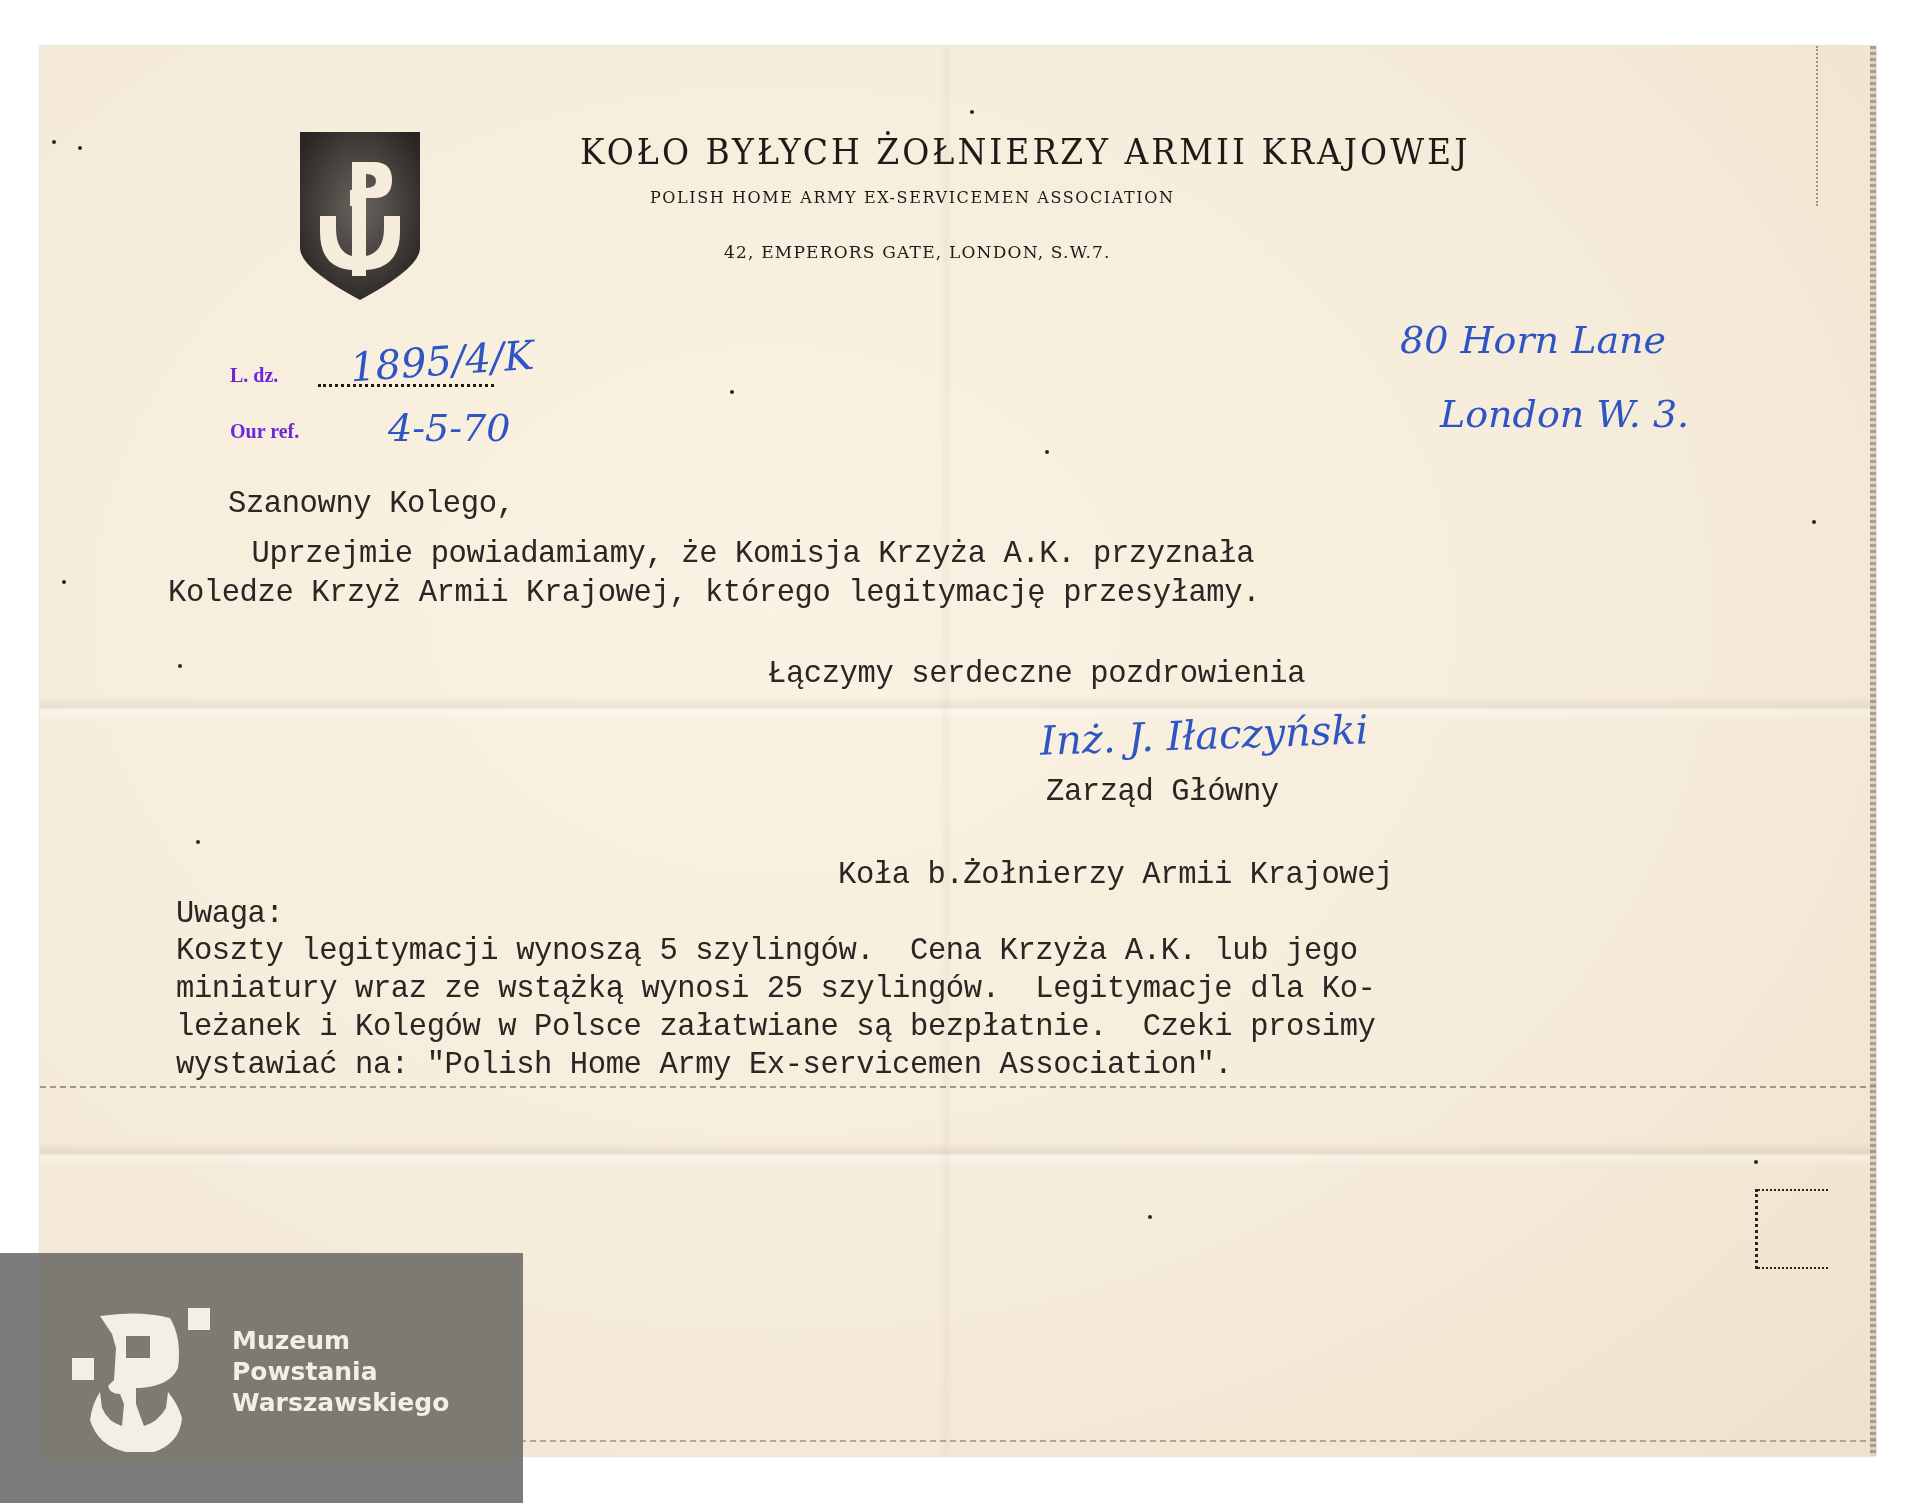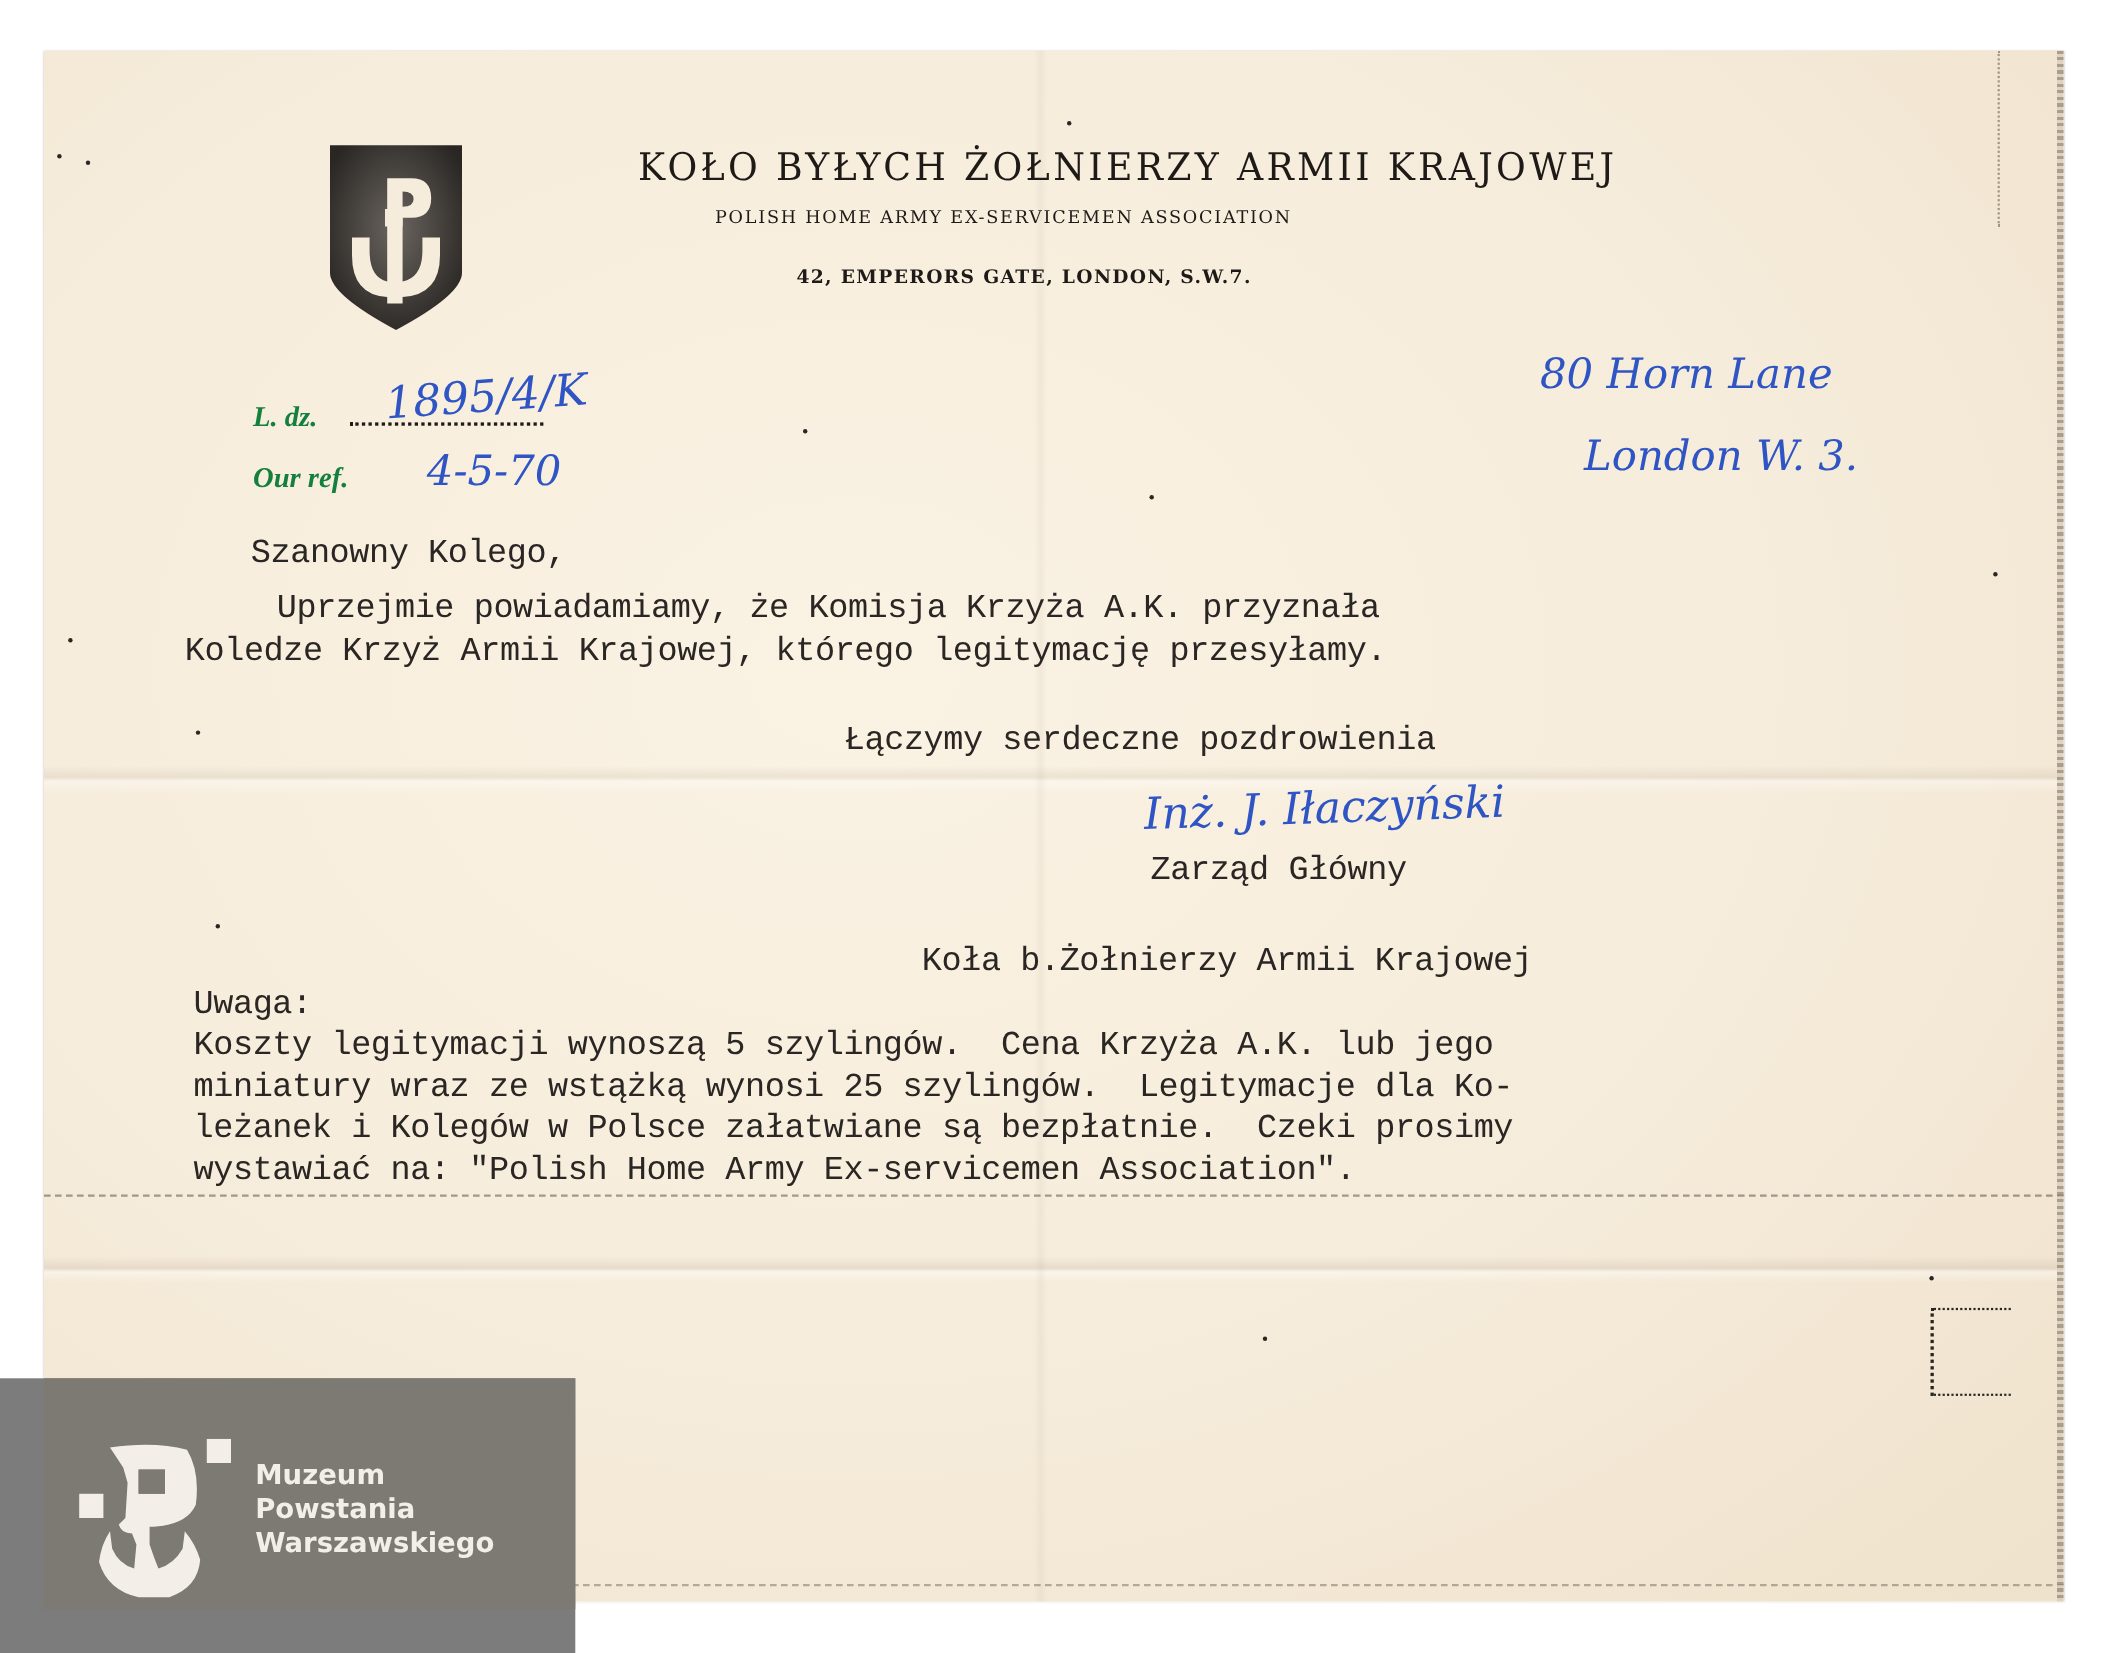--- a/index.html
+++ b/index.html
@@ -54,27 +54,27 @@
       transform: scaleY(1.05);
     }
     .lh-line2 {
       position: absolute; left: 650px; top: 188px;
       font-family: "DejaVu Serif", "Liberation Serif", serif;
       font-size: 16px; letter-spacing: 1.6px; color: #1e1a17; white-space: nowrap;
     }
     .lh-line3 {
       position: absolute; left: 724px; top: 242px;
       font-family: "DejaVu Serif", "Liberation Serif", serif;
-      font-size: 17px; font-weight: bold; letter-spacing: 1.2px; color: #1e1a17; white-space: nowrap;
+      font-size: 17px; font-weight: normal; letter-spacing: 1.2px; color: #1e1a17; white-space: nowrap;
     }
 
     
     .ref-label {
       position: absolute; font-family: "Liberation Serif", "DejaVu Serif", serif;
-      font-style: italic; font-weight: bold; font-size: 26px; color: #15803d; white-space: nowrap;
+      font-weight: bold; font-size: 20px; color: #6d28d9; white-space: nowrap;
     }
     .ref-dots {
       position: absolute; left: 318px; top: 384px; width: 176px; height: 0;
       border-top: 3px dotted #1e1a17;
     }
     .hand {
       position: absolute; font-family: "DejaVu Serif", "Liberation Serif", serif;
       font-style: italic; color: #2f55c4; white-space: nowrap;
     }
 

